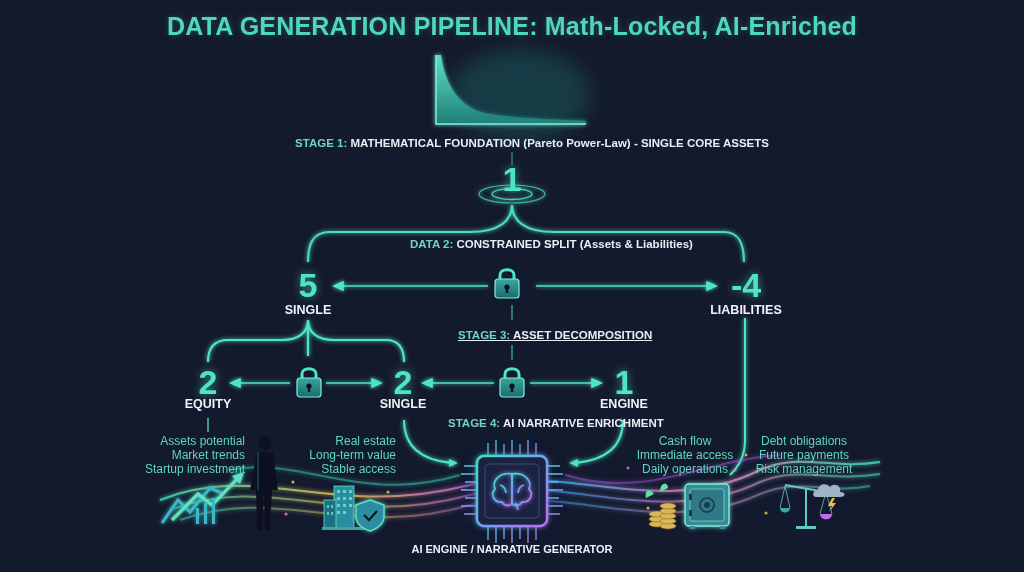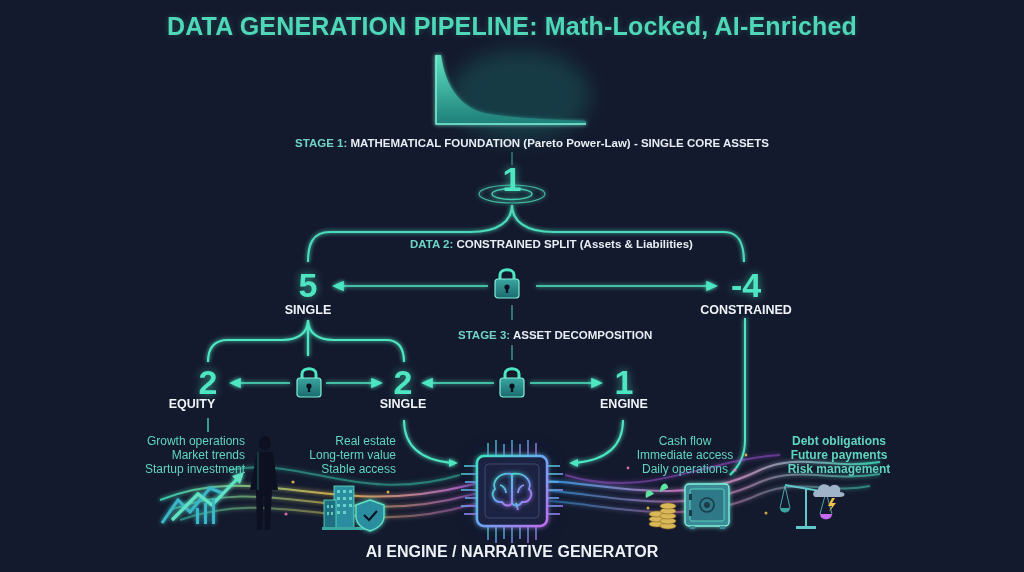--- a/index.html
+++ b/index.html
@@ -29,21 +29,21 @@
   .nlabel {
     color: #f0f4f8; font-weight: bold; font-size: 12.5px; text-align: center; white-space: nowrap;
   }
   .desc {
     color: #5fd6bf; font-size: 12px; line-height: 14px; white-space: nowrap;
   }
   .desc.right { text-align: right; }
   .desc.left { text-align: center; }
   .engine-label {
     left: 0; width: 1024px; top: 543px; text-align: center;
-    color: #eef2f6; font-size: 16px; font-weight: bold;
+    color: #eef2f6; font-size: 11px; font-weight: bold;
   }
   .lock { width: 28px; height: 34px; }
 </style>
 </head>
 <body>
 
 <div class="canvas">
 
   <svg class="lines" width="1024" height="572" viewBox="0 0 1024 572">
     <defs>
@@ -282,29 +282,29 @@
   <div class="abs nlabel" style="left:268px; top:303px; width:80px;">SINGLE</div>
 
   <svg class="abs lock" style="left:493px; top:265px;" viewBox="0 0 28 34">
     <path d="M7 15 L7 10 C7 3 21 3 21 10 L21 15" fill="none" stroke="#4ee6c2" stroke-width="3"></path>
     <rect x="2" y="14" width="24" height="19" rx="3" fill="url(#lockGrad)" stroke="#7ff1d8" stroke-width="1.2"></rect>
     <circle cx="14" cy="22" r="2.6" fill="#0c1020"></circle>
       <rect x="12.8" y="22" width="2.4" height="6" fill="#0c1020"></rect>
   </svg>
 
   <div class="abs num" style="left:718px; top:268px; width:56px;">-4</div>
-  <div class="abs nlabel" style="left:700px; top:303px; width:92px;">CONSTRAINED</div>
-
-  <div class="abs stage" style="left:418px; top:329px;">
+  <div class="abs nlabel" style="left:700px; top:303px; width:92px;">LIABILITIES</div>
+
+  <div class="abs stage" style="left:418px; top:329px;text-decoration:underline;">
     <span class="sl">STAGE 3:</span>
     <span>ASSET DECOMPOSITION</span>
   </div>
 
   <div class="abs num" style="left:188px; top:365px; width:40px;">2</div>
-  <div class="abs nlabel" style="left:152px; top:397px; width:80px;">EQUITY</div>
+  <div class="abs nlabel" style="left:168px; top:397px; width:80px;">EQUITY</div>
 
   <svg class="abs lock" style="left:295px; top:364px;" viewBox="0 0 28 34">
     <path d="M7 15 L7 10 C7 3 21 3 21 10 L21 15" fill="none" stroke="#4ee6c2" stroke-width="3"></path>
     <rect x="2" y="14" width="24" height="19" rx="3" fill="url(#lockGrad)" stroke="#7ff1d8" stroke-width="1.2"></rect>
     <circle cx="14" cy="22" r="2.6" fill="#0c1020"></circle>
       <rect x="12.8" y="22" width="2.4" height="6" fill="#0c1020"></rect>
   </svg>
 
   <div class="abs num" style="left:383px; top:365px; width:40px;">2</div>
   <div class="abs nlabel" style="left:363px; top:397px; width:80px;">SINGLE</div>
@@ -312,36 +312,40 @@
   <svg class="abs lock" style="left:498px; top:364px;" viewBox="0 0 28 34">
     <path d="M7 15 L7 10 C7 3 21 3 21 10 L21 15" fill="none" stroke="#4ee6c2" stroke-width="3"></path>
     <rect x="2" y="14" width="24" height="19" rx="3" fill="url(#lockGrad)" stroke="#7ff1d8" stroke-width="1.2"></rect>
     <circle cx="14" cy="22" r="2.6" fill="#0c1020"></circle>
       <rect x="12.8" y="22" width="2.4" height="6" fill="#0c1020"></rect>
   </svg>
 
   <div class="abs num" style="left:604px; top:365px; width:40px;">1</div>
   <div class="abs nlabel" style="left:584px; top:397px; width:80px;">ENGINE</div>
 
+  <div class="abs stage" style="left:408px; top:417px;">
+    <span class="sl">STAGE 4:</span>
+    <span>AI NARRATIVE ENRICHMENT</span>
+  </div>
 
   <div class="abs desc right" style="left:120px; width:125px; top:434px;">
-    <div>Growth operations</div>
+    <div>Assets potential</div>
     <div>Market trends</div>
     <div>Startup investment</div>
   </div>
   <div class="abs desc right" style="left:290px; width:106px; top:434px;">
     <div>Real estate</div>
     <div>Long-term value</div>
     <div>Stable access</div>
   </div>
   <div class="abs desc left" style="left:630px; width:110px; top:434px;">
     <div>Cash flow</div>
     <div>Immediate access</div>
     <div>Daily operations</div>
   </div>
-  <div class="abs desc left" style="left:779px; width:120px; top:434px;font-weight:bold;">
+  <div class="abs desc left" style="left:744px; width:120px; top:434px;">
     <div>Debt obligations</div>
     <div>Future payments</div>
     <div>Risk management</div>
   </div>
 
   <div class="abs engine-label">AI ENGINE / NARRATIVE GENERATOR</div>
 </div>
 
 </body></html>

